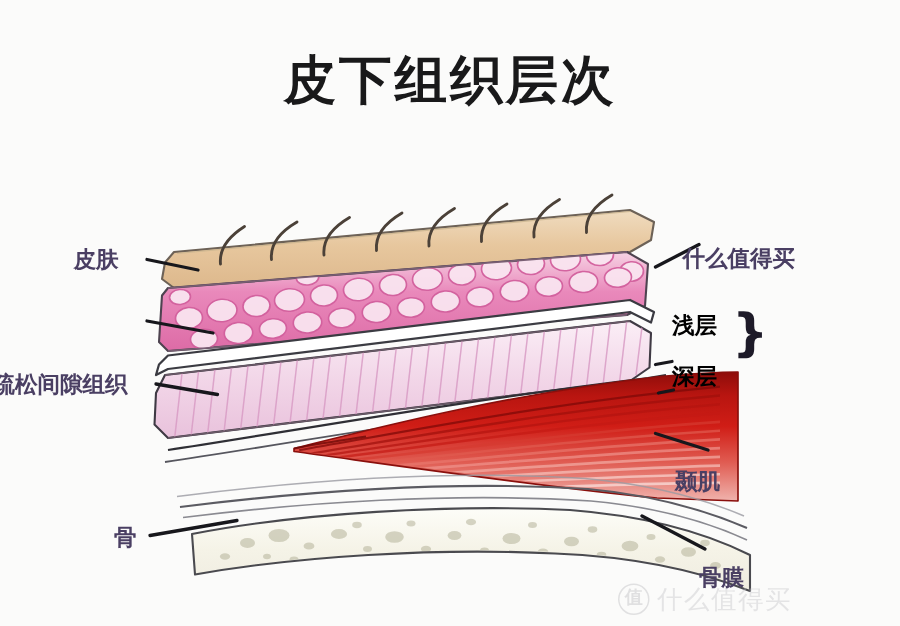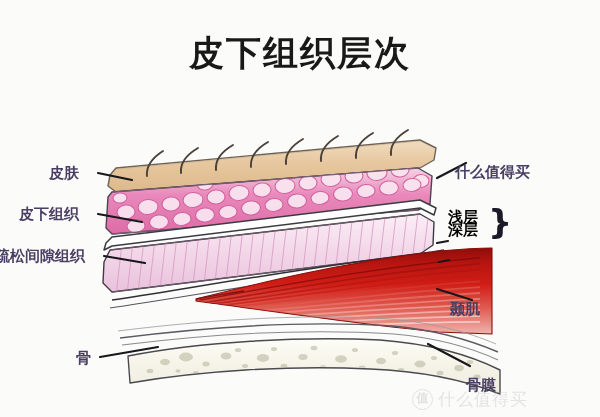--- a/index.html
+++ b/index.html
@@ -324,36 +324,35 @@
       <path d="M437,178 L466,163"></path>
       <path d="M437,243 L448,241"></path>
       <path d="M439,262 L449,260"></path>
       <path d="M472,300 L437,289"></path>
       <path d="M470,366 L428,344"></path>
     </g>
   </svg>
 
   <div class="lbl" style="left:49px; top:164px;">皮肤</div>
 
-  <div class="lbl" style="left:19px; top:205px;">皮下组织</div>
 
   <div class="lbl" style="left:-5px; top:247px;">疏松间隙组织</div>
 
   <div class="lbl" style="left:76px; top:349px;">骨</div>
 
   <div class="lbl" style="left:455px; top:163px;">什么值得买</div>
 
   <div class="lbl dark" style="left:448px; top:208px;">浅层</div>
 
-  <div class="lbl dark" style="left:448px; top:221px;">深层</div>
+  <div class="lbl dark" style="left:448px; top:242px;">深层</div>
 
   <div class="brace" style="left:488px; top:205px;">}</div>
 
 
-  <div class="lbl" style="left:450px; top:300px;">颞肌</div>
+  <div class="lbl" style="left:450px; top:312px;">颞肌</div>
 
   <div class="lbl" style="left:466px; top:376px;">骨膜</div>
 
   <div class="wm">
     <div class="wm-logo">值</div>
     <div class="wm-text">什么值得买</div>
   </div>
 
 </div>
 

